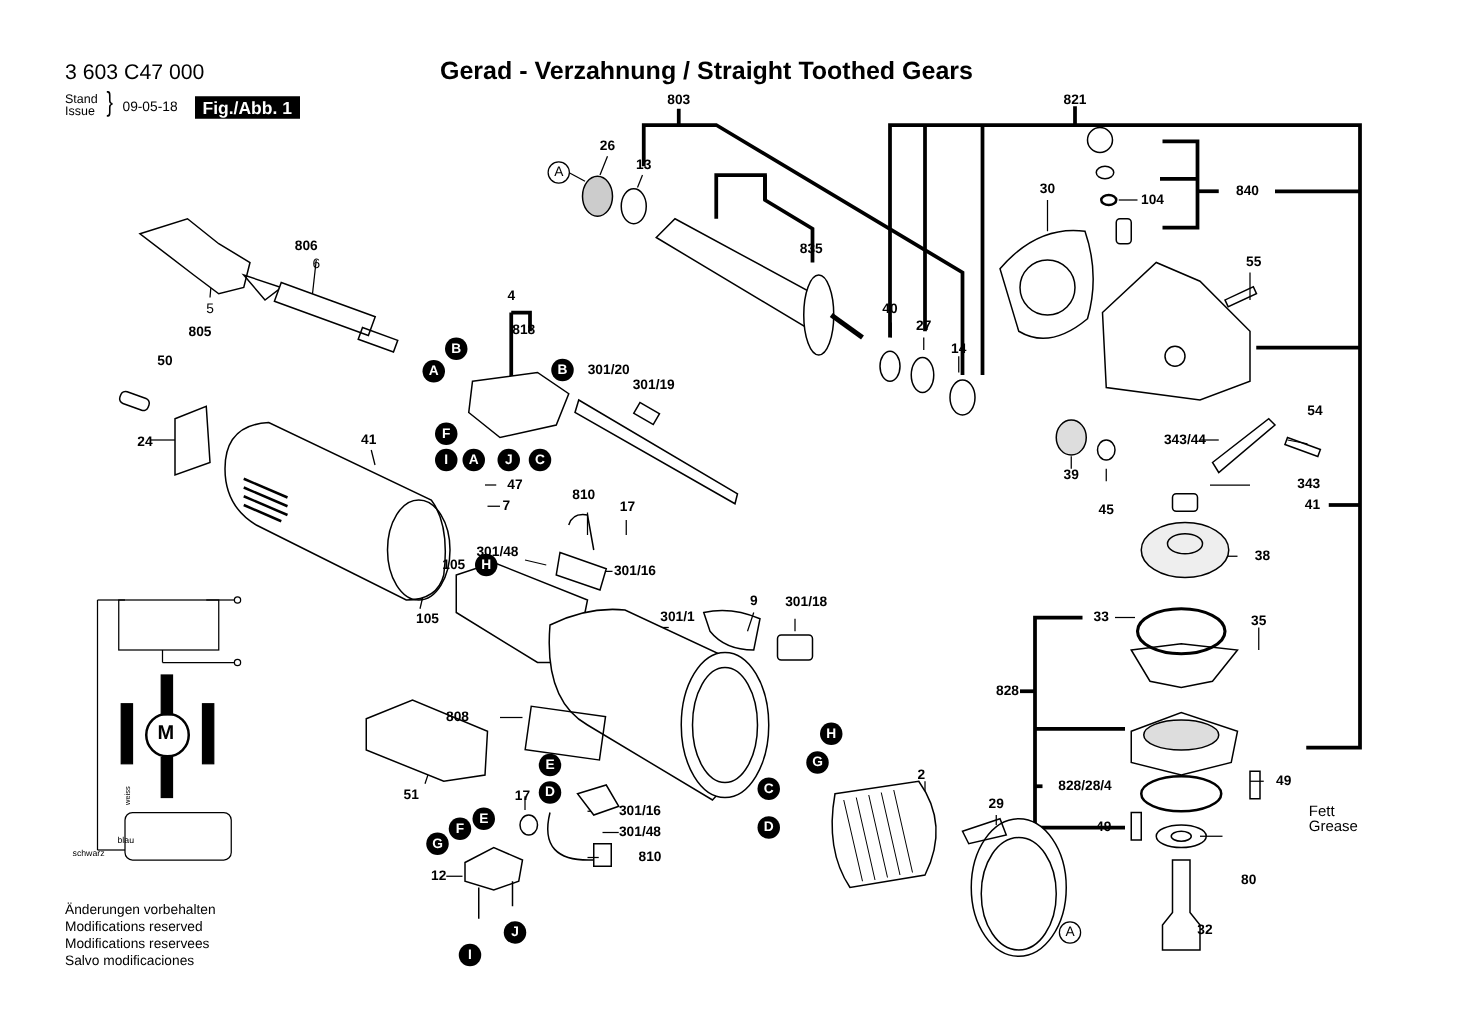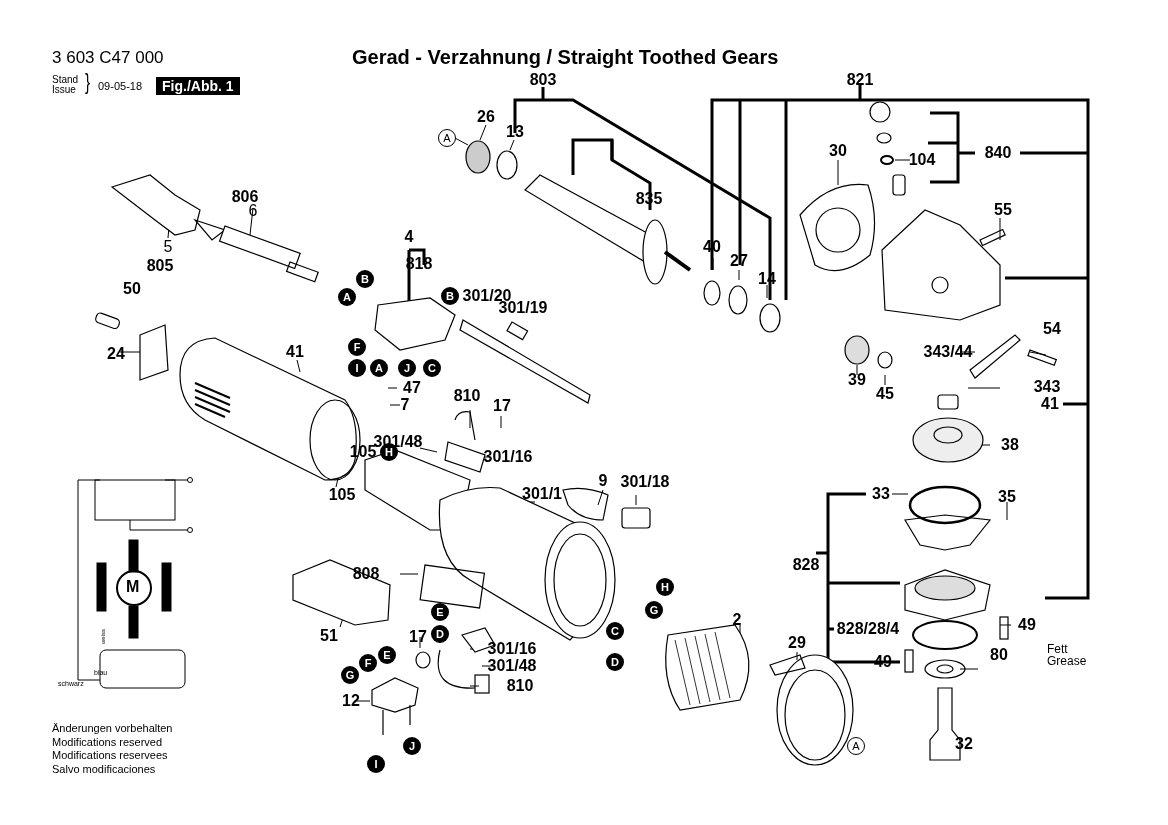--- a/index.html
+++ b/index.html
@@ -6,21 +6,21 @@
   body{width:1168px;height:825px;position:relative;overflow:hidden;font-family:"Liberation Sans",sans-serif;color:#000;}
   .abs{position:absolute;}
   .doc-num{left:52px;top:48px;font-size:17px;}
   .stand{left:52px;top:75px;font-size:10px;line-height:10px;}
   .brace{left:84px;top:71px;font-size:22px;line-height:22px;transform:scaleX(0.7);}
   .date{left:98px;top:80px;font-size:11px;}
   .figbox{left:156px;top:77px;background:#000;color:#fff;font-weight:bold;font-size:14px;padding:1px 6px;}
   .title{left:352px;top:46px;font-size:20px;font-weight:bold;}
   .notes{left:52px;top:722px;font-size:11px;line-height:13.5px;}
   .notes div{white-space:nowrap;}
-  .lbl{position:absolute;font-size:16px;font-weight:bold;white-space:nowrap;transform:translate(-50%,-50%);}
+  .lbl{position:absolute;font-size:11px;font-weight:bold;white-space:nowrap;transform:translate(-50%,-50%);}
   .lbl.thin{font-weight:normal;}
   .callout{position:absolute;width:18px;height:18px;border-radius:50%;background:#000;color:#fff;font-weight:bold;font-size:11px;display:flex;align-items:center;justify-content:center;transform:translate(-50%,-50%);}
   .callout.open{background:#fff;color:#000;border:1px solid #000;width:16px;height:16px;font-weight:normal;}
   .fett{left:1047px;top:643px;font-size:12px;line-height:12px;}
   svg.draw{position:absolute;left:0;top:0;}
 </style>
 </head>
 <body>
 
 <div class="abs doc-num">3 603 C47 000</div>
@@ -284,43 +284,43 @@
     <div class="lbl" style="left: 405px; top: 405px;">7</div>
     <div class="lbl" style="left: 467px; top: 396px;">810</div>
     <div class="lbl" style="left: 502px; top: 406px;">17</div>
     <div class="lbl" style="left: 398px; top: 442px;">301/48</div>
     <div class="lbl" style="left: 508px; top: 457px;">301/16</div>
     <div class="lbl" style="left: 363px; top: 452px;">105</div>
     <div class="lbl" style="left: 342px; top: 495px;">105</div>
     <div class="lbl" style="left: 1052px; top: 329px;">54</div>
     <div class="lbl" style="left: 948px; top: 352px;">343/44</div>
     <div class="lbl" style="left: 857px; top: 380px;">39</div>
-    <div class="lbl" style="left: 885px; top: 394px;">45</div>
+    <div class="lbl" style="left: 885px; top: 408px;">45</div>
     <div class="lbl" style="left: 1047px; top: 387px;">343</div>
     <div class="lbl" style="left: 1050px; top: 404px;">41</div>
     <div class="lbl" style="left: 1010px; top: 445px;">38</div>
     <div class="lbl" style="left: 603px; top: 481px;">9</div>
     <div class="lbl" style="left: 645px; top: 482px;">301/18</div>
     <div class="lbl" style="left: 542px; top: 494px;">301/1</div>
     <div class="lbl" style="left: 881px; top: 494px;">33</div>
     <div class="lbl" style="left: 1007px; top: 497px;">35</div>
-    <div class="lbl" style="left: 806px; top: 553px; margin-top: 12px;">828</div>
+    <div class="lbl" style="left: 806px; top: 553px;">828</div>
     <div class="lbl" style="left: 366px; top: 574px;">808</div>
     <div class="lbl" style="left: 737px; top: 620px;">2</div>
     <div class="lbl" style="left: 797px; top: 643px;">29</div>
     <div class="lbl" style="left: 329px; top: 636px;">51</div>
     <div class="lbl" style="left: 418px; top: 637px;">17</div>
     <div class="lbl" style="left: 512px; top: 649px;">301/16</div>
     <div class="lbl" style="left: 512px; top: 666px;">301/48</div>
     <div class="lbl" style="left: 520px; top: 686px;">810</div>
     <div class="lbl" style="left: 351px; top: 701px;">12</div>
     <div class="lbl" style="left: 1027px; top: 625px;">49</div>
     <div class="lbl" style="left: 868px; top: 629px;">828/28/4</div>
     <div class="lbl" style="left: 883px; top: 662px;">49</div>
-    <div class="lbl" style="left: 999px; top: 655px;">80</div>
+    <div class="lbl" style="left: 999px; top: 704px;">80</div>
     <div class="lbl" style="left: 964px; top: 744px;">32</div>
   </div>
 
 <div id="callouts">
     <div class="callout open" style="left: 447px; top: 138px;">A</div>
     <div class="callout" style="left: 365px; top: 279px;">B</div>
     <div class="callout" style="left: 347px; top: 297px;">A</div>
     <div class="callout" style="left: 450px; top: 296px;">B</div>
     <div class="callout" style="left: 357px; top: 347px;">F</div>
     <div class="callout" style="left: 357px; top: 368px;">I</div>

